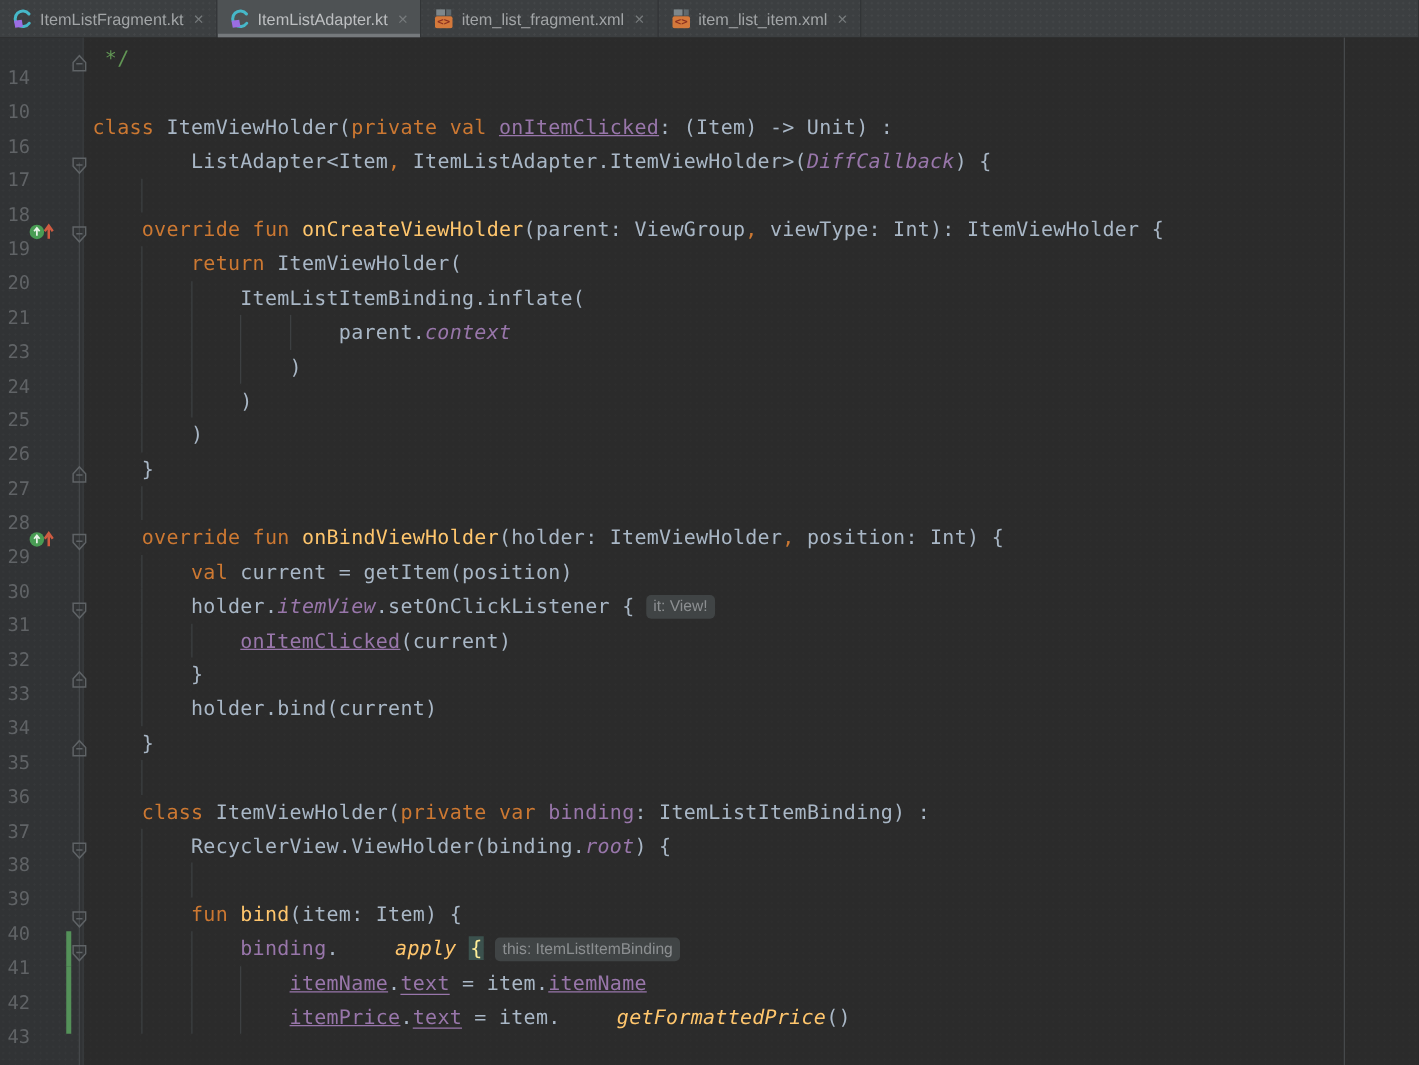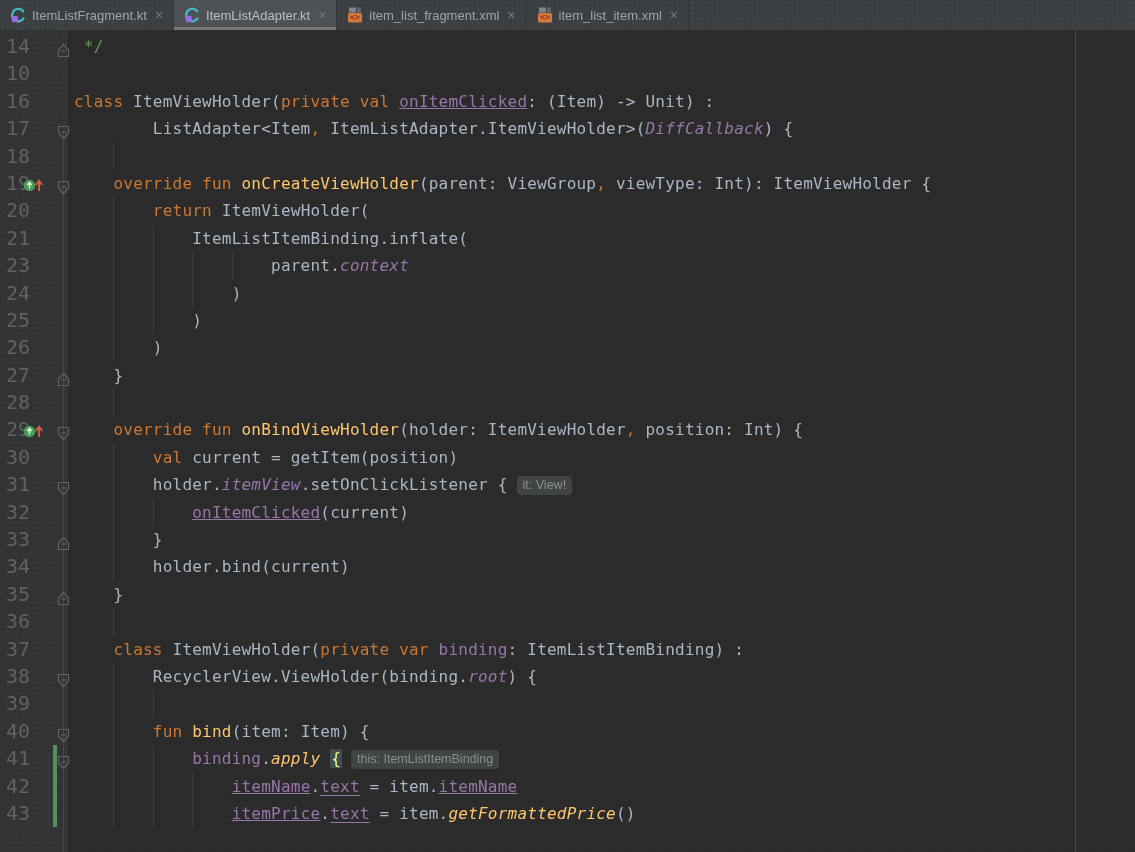--- a/index.html
+++ b/index.html
@@ -21,31 +21,31 @@
           background-size:5px 5px;}
   .gutter-bg{position:absolute;left:0;top:0;bottom:0;width:66px;background:#313335;
              border-right:1px solid #3A3D3F;
              background-image:radial-gradient(rgba(255,255,255,0.02) 1px, transparent 1px);
              background-size:5px 5px;}
   .fold-col-line{position:absolute;left:63px;top:100px;bottom:0;width:1px;background:#44474A;}
   .margin-guide{position:absolute;left:1075px;top:0;bottom:0;width:1px;background:#46494B;}
   .lines{position:absolute;left:0;top:3px;right:0;}
   .row{position:relative;height:27.4px;line-height:27.4px;
        font-family:"DejaVu Sans Mono","Liberation Mono",monospace;font-size:16px;}
-  .ln{position:absolute;left:6px;top:0;color:#606366;font-size:20px;letter-spacing:0;}
+  .ln{position:absolute;left:6px;top:16px;color:#606366;font-size:15px;letter-spacing:0;}
   .code{position:absolute;left:74px;top:0;white-space:pre;letter-spacing:0.22px;color:#A9B7C6;}
   .guide{position:absolute;top:0;bottom:0;width:1px;background:#3D4042;}
   .vcs{position:absolute;left:53px;top:0;bottom:0;width:4px;background:#549159;}
   .ovr{position:absolute;left:23px;top:5px;width:22px;height:17px;}
   .fold{position:absolute;left:56px;top:6px;width:15px;height:15px;}
   
   .kw{color:#CC7832;}
   .def{color:#A9B7C6;}
   .fn{color:#FFC66D;}
-  .fni{color:#FFC66D;font-style:italic;}
+  .fni{color:#FFC66D;font-style:italic;margin-left:45px;}
   .prop{color:#9876AA;text-decoration:underline;}
   .propi{color:#9876AA;font-style:italic;}
   .propu{color:#9876AA;text-underline-offset:3px;text-align:right;}
   .propiu{color:#9876AA;text-decoration:underline;text-underline-offset:3px;}
   .cmt{color:#629755;}
   .hl{color:#FFEF98;background:#3B514D;padding:0 1px;}
   .hint{display:inline-block;background:#404445;color:#8C8F91;border-radius:4px;
         padding:0 6px;margin-left:9px;font-family:"Liberation Sans",sans-serif;
         font-size:12.5px;line-height:19px;vertical-align:1px;letter-spacing:0;}
 </style>

